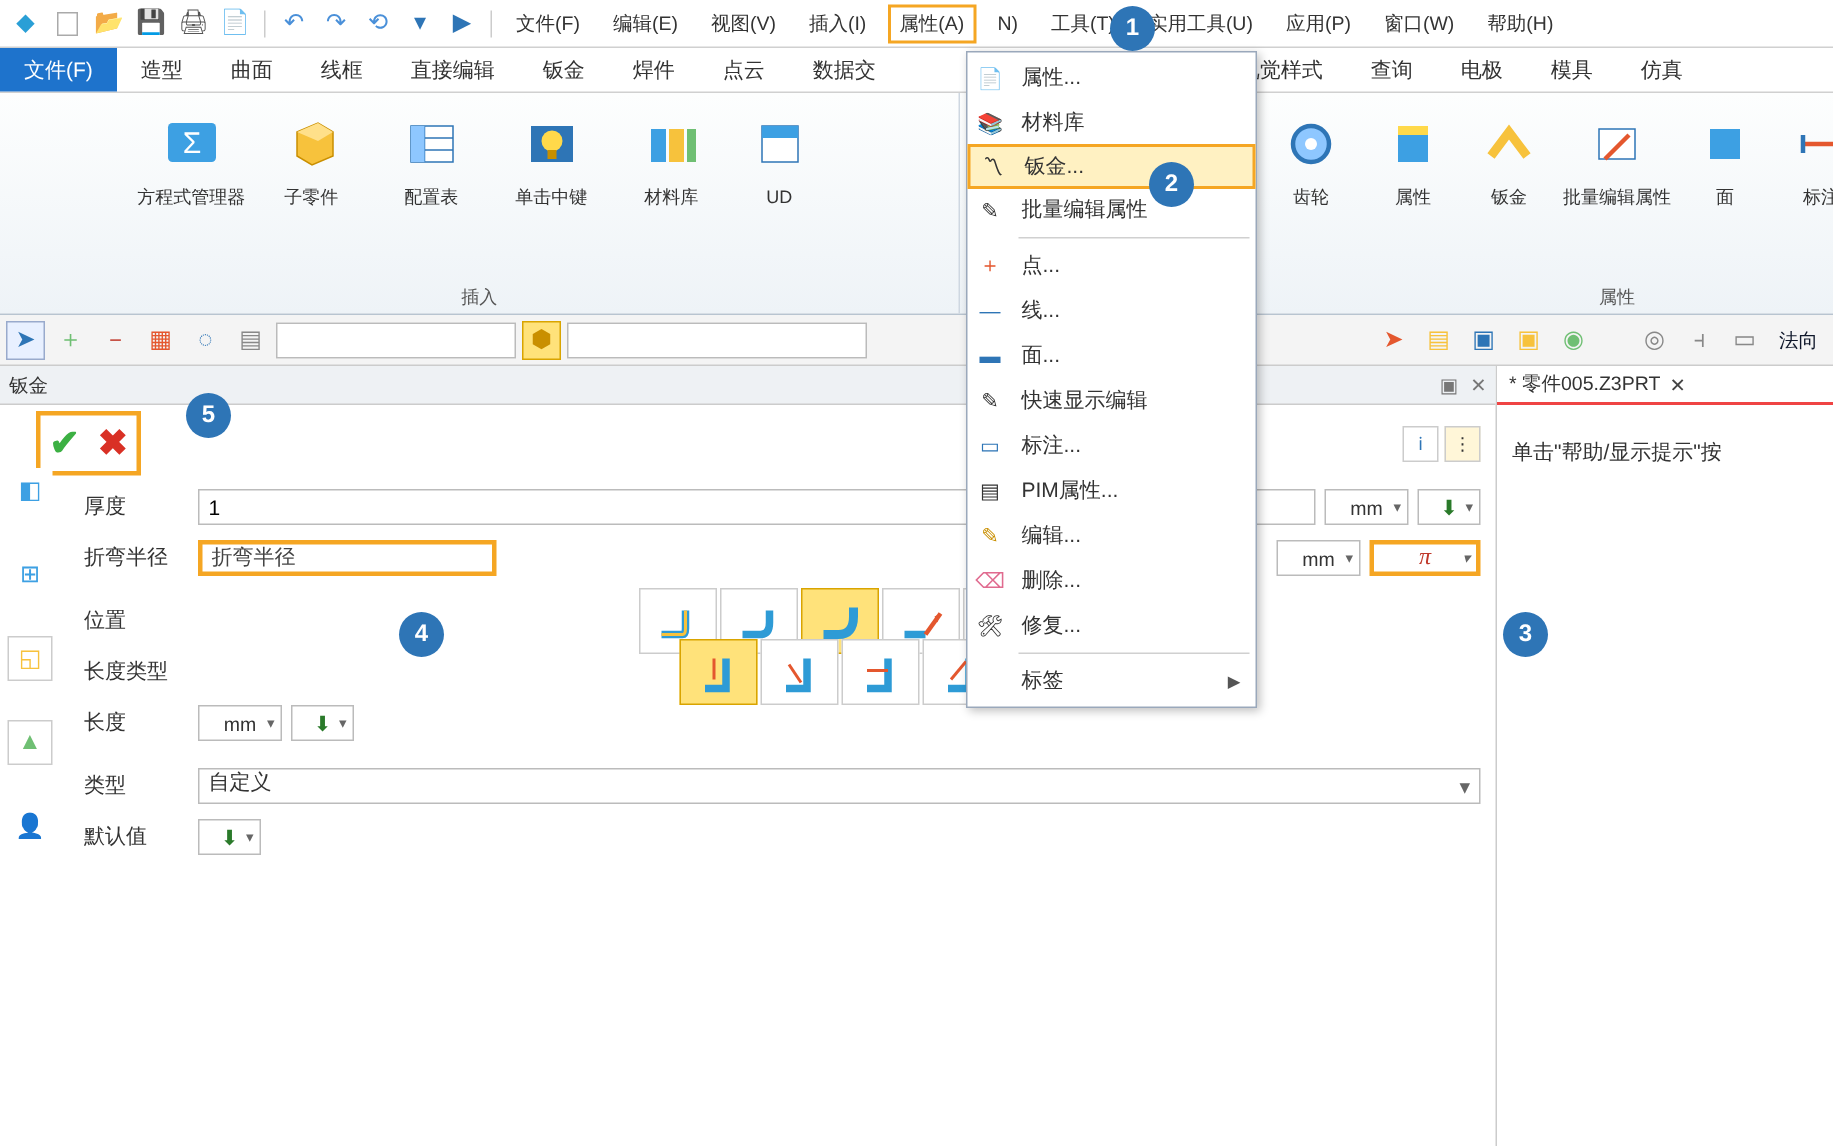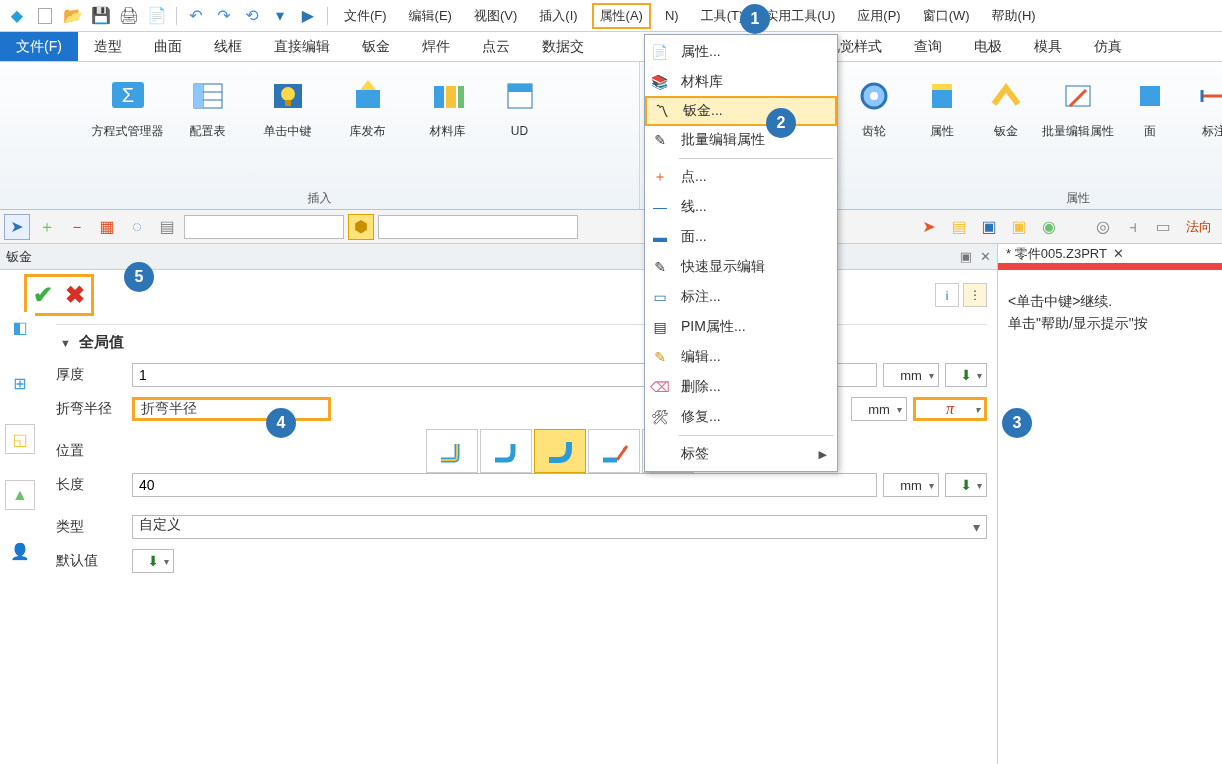--- a/index.html
+++ b/index.html
@@ -78,21 +78,21 @@
 
 
 #attr-menu { position: absolute; left: 644px; top: 34px; width: 194px; background: #fff; border: 1px solid #9aa8bb; box-shadow: 2px 2px 6px rgba(0,0,0,.25); z-index: 40; padding: 2px 0; }
 #attr-menu .mi { display: flex; align-items: center; height: 30px; padding: 0 10px 0 4px; gap: 10px; cursor: pointer; font-size: 14px; }
 #attr-menu .mi .micon { width: 22px; height: 22px; display: flex; align-items: center; justify-content: center; }
 #attr-menu .mi.hl { background: #fff1c2; border: 2px solid #f5a623; margin: -1px 0; }
 #attr-menu .msep { height: 1px; background: #d0d0d0; margin: 3px 4px 3px 34px; }
 #attr-menu .mi .arrow { margin-left: auto; color: #555; font-size: 11px; }
 
 
-#rp-tab { height: 26px; border-bottom: 7px solid #ef4444; display: flex; align-items: center; padding: 0 8px; gap: 6px; font-size: 13px; }
+#rp-tab { height: 26px; border-bottom: 2px solid #ef4444; display: flex; align-items: center; padding: 0 8px; gap: 6px; font-size: 13px; }
 #rp-tab .closex { color: #444; cursor: pointer; }
 #rp-body { padding: 20px 10px; font-size: 14px; line-height: 22px; }
 
 
 #side-strip { position: absolute; left: 0; top: 312px; width: 40px; display: flex; flex-direction: column; gap: 26px; align-items: center; }
 #side-strip .ss { width: 30px; height: 30px; border: 1px solid #ccc; display: flex; align-items: center; justify-content: center; background: #fff; cursor: pointer; font-size: 16px; }
 
 
 svg { display: block; }
 </style>
@@ -175,20 +175,29 @@
             <svg width="40" height="40">
               <rect x="4" y="6" width="32" height="26" rx="3" fill="#3da0e3"></rect>
               <text x="20" y="26" text-anchor="middle" fill="#fff" font-size="20" font-family="serif">Σ</text>
             </svg>
           </span>
         <span class="rlabel">方程式管理器</span>
       </div>
       <div class="rbtn">
         <span class="ricon">
             <svg width="40" height="40">
+              <polygon points="10,12 24,6 34,12 34,28 20,34 10,28" fill="#f7c23c" stroke="#c98f00"></polygon>
+              <polygon points="10,12 24,6 34,12 24,18" fill="#ffe08a"></polygon>
+            </svg>
+          </span>
+        <span class="rlabel">子零件</span>
+      </div>
+      <div class="rbtn">
+        <span class="ricon">
+            <svg width="40" height="40">
               <rect x="6" y="8" width="28" height="24" fill="#fff" stroke="#2e75b6"></rect>
               <line x1="6" y1="16" x2="34" y2="16" stroke="#2e75b6"></line>
               <line x1="6" y1="24" x2="34" y2="24" stroke="#2e75b6"></line>
               <line x1="15" y1="8" x2="15" y2="32" stroke="#2e75b6"></line>
               <rect x="6" y="8" width="9" height="24" fill="#8ec7ff"></rect>
             </svg>
           </span>
         <span class="rlabel">配置表</span>
       </div>
       <div class="rbtn">
@@ -197,29 +206,20 @@
               <rect x="6" y="8" width="28" height="24" fill="#2e75b6"></rect>
               <circle cx="20" cy="18" r="7" fill="#ffd94a"></circle>
               <rect x="17" y="24" width="6" height="6" fill="#c98f00"></rect>
             </svg>
           </span>
         <span class="rlabel">单击中键</span>
       </div>
       <div class="rbtn">
         <span class="ricon">
             <svg width="40" height="40">
-              <rect x="8" y="14" width="24" height="18" fill="#3da0e3"></rect>
-              <polygon points="20,4 28,14 12,14" fill="#ffd94a"></polygon>
-            </svg>
-          </span>
-        <span class="rlabel">库发布</span>
-      </div>
-      <div class="rbtn">
-        <span class="ricon">
-            <svg width="40" height="40">
               <rect x="6" y="10" width="10" height="22" fill="#3da0e3"></rect>
               <rect x="18" y="10" width="10" height="22" fill="#f7c23c"></rect>
               <rect x="30" y="10" width="6" height="22" fill="#6fbf73"></rect>
             </svg>
           </span>
         <span class="rlabel">材料库</span>
       </div>
       <div class="rbtn small">
         <span class="ricon">
             <svg width="40" height="40">
@@ -345,21 +345,21 @@
     <div style="width:20px"></div>
     <div class="tb">
         <span class="ic" style="color:#888">◎</span>
       </div>
     <div class="tb">
         <span class="ic" style="color:#888">⫞</span>
       </div>
     <div class="tb">
         <span class="ic" style="color:#888">▭</span>
       </div>
-    <span style="color:#c2410c;padding-left:6px">法向</span>
+    <span style="color:#0f172a;padding-left:6px">法向</span>
   </div>
 </div>
 
 <div id="main">
   <div id="left-panel">
     <div id="lp-header">
       <span>钣金</span>
       <span class="wbtns">
         <span>▣</span>
         <span>✕</span>
@@ -371,21 +371,20 @@
         <span class="ck" style="color:#3cb043">✔</span>
         <span class="ck" style="color:#d93025">✖</span>
       </div>
       <div id="info-btns">
         <div class="small-toggle" style="background:#fff;color:#2e75b6">ℹ</div>
         <div class="small-toggle">⋮</div>
       </div>
     </div>
 
     <div class="section">
-      <div class="sec-head">全局值</div>
       <div class="frow">
         <span class="flabel">厚度</span>
         <input class="finput" value="1" style="">
         <span class="funit">mm</span>
         <span class="fmenu">⬇</span>
       </div>
       <div class="frow">
         <span class="flabel">折弯半径</span>
         <input class="finput hl" style="flex: 0 0 120px; color: rgb(68, 68, 68);" value="折弯半径">
         <span style="flex:1"></span>
@@ -423,22 +422,50 @@
             </div>
           <div class="iconcell">
               <svg width="34" height="30">
                 <path d="M4 24 H18" stroke="#2e9bd6" stroke-width="5"></path>
                 <circle cx="24" cy="16" r="4" fill="none" stroke="#e4572e" stroke-width="2" stroke-dasharray="2 2"></circle>
               </svg>
             </div>
         </div>
       </div>
       <div class="frow">
+        <span class="flabel">长度类型</span>
+        <div style="flex:1" class="iconrow">
+          <div class="iconcell sel">
+              <svg width="34" height="30">
+                <path d="M8 26 H22 V6" fill="none" stroke="#2e9bd6" stroke-width="5"></path>
+                <path d="M14 6 L14 20" stroke="#e4572e" stroke-width="2"></path>
+              </svg>
+            </div>
+          <div class="iconcell">
+              <svg width="34" height="30">
+                <path d="M8 26 H22 V6" fill="none" stroke="#2e9bd6" stroke-width="5"></path>
+                <path d="M10 10 L18 22" stroke="#e4572e" stroke-width="2"></path>
+              </svg>
+            </div>
+          <div class="iconcell">
+              <svg width="34" height="30">
+                <path d="M8 26 H22 V6" fill="none" stroke="#2e9bd6" stroke-width="5"></path>
+                <path d="M8 14 L22 14" stroke="#e4572e" stroke-width="2"></path>
+              </svg>
+            </div>
+          <div class="iconcell">
+              <svg width="34" height="30">
+                <path d="M8 26 H22 V6" fill="none" stroke="#2e9bd6" stroke-width="5"></path>
+                <path d="M10 20 L20 8" stroke="#e4572e" stroke-width="2"></path>
+              </svg>
+            </div>
+        </div>
+      </div>
+      <div class="frow">
         <span class="flabel">长度</span>
-        <input class="finput" value="40" style="">
         <span class="funit">mm</span>
         <span class="fmenu">⬇</span>
       </div>
     </div>
 
     <div class="section">
       <div class="frow">
         <span class="flabel">类型</span>
         <div class="finput" style="position:relative">
           <span>自定义</span>
@@ -451,21 +478,20 @@
       </div>
     </div>
   </div>
 
   <div id="right-panel">
     <div id="rp-tab">
       <span>* 零件005.Z3PRT</span>
       <span class="closex">✕</span>
     </div>
     <div id="rp-body">
-      <div>&lt;单击中键&gt;继续.</div>
       <div>单击"帮助/显示提示"按</div>
     </div>
   </div>
 </div>
 
 <div id="side-strip">
   <div class="ss" style="border:none">
       <span style="color:#3da0e3">◧</span>
     </div>
   <div class="ss" style="border:none">

